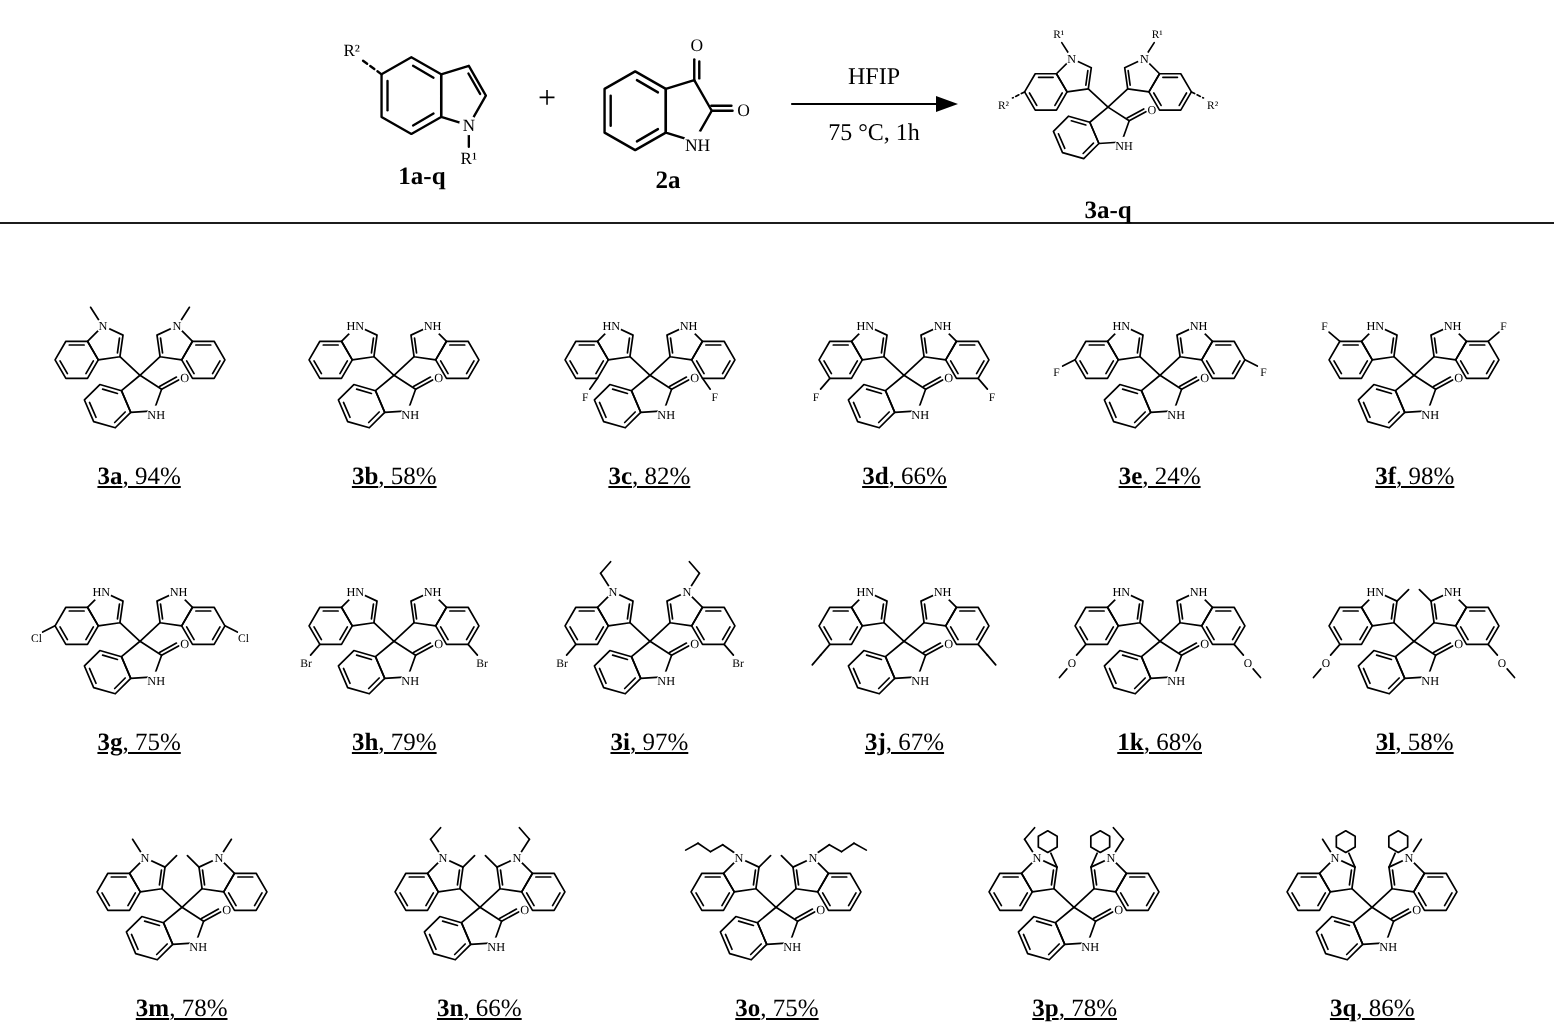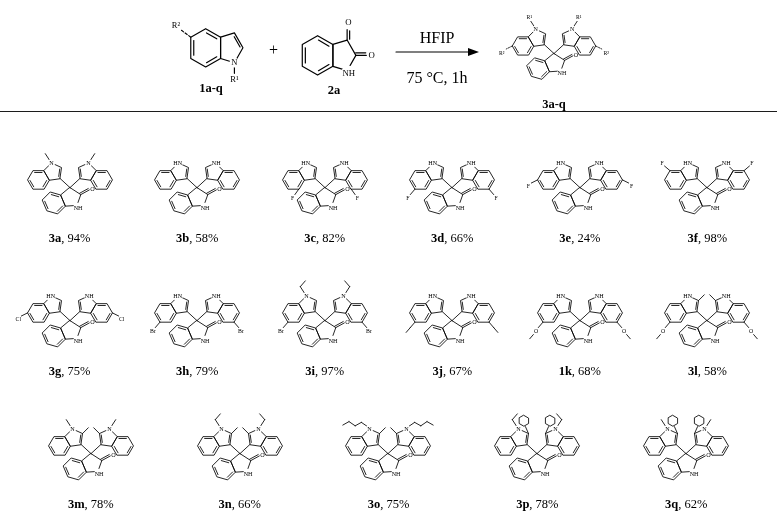--- a/index.html
+++ b/index.html
@@ -5,25 +5,25 @@
   html,body{margin:0;padding:0;background:#fff;}
   body{width:777px;height:514px;overflow:hidden;color:#000;
        font-family:"Liberation Serif",serif;}
   .page{width:777px;height:514px;background:#fff;}
   .scheme{display:flex;align-items:center;justify-content:center;gap:10px;
           height:112px;box-sizing:border-box;border-bottom:1.5px solid #1c1c1c;padding-top:2px;}
   .struct{display:flex;flex-direction:column;align-items:center;}
   .slabel{font-weight:bold;font-size:12.5px;line-height:13px;margin-top:-2px;white-space:nowrap;text-align:center;}
   .plus{font-size:16px;margin:0 0 14px 0;}
   .arrowcol{display:flex;flex-direction:column;align-items:center;margin:0 4px 10px 4px;}
-  .cond{font-size:16px;line-height:14px;white-space:nowrap;margin-top:12px;}
+  .cond{font-size:12px;line-height:14px;white-space:nowrap;}
   .grid{display:flex;flex-direction:column;}
   .crow{display:flex;justify-content:space-evenly;align-items:flex-end;height:133px;padding:0 4px;}
   .cell{display:flex;flex-direction:column;align-items:center;justify-content:flex-end;width:124px;}
-  .clabel{font-size:12.5px;line-height:14px;white-space:nowrap;}
+  .clabel{font-size:12.5px;line-height:14px;white-space:nowrap;text-decoration:underline;}
   .clabel b{font-weight:bold;}
   svg .b{stroke:#000;stroke-width:1.1;fill:none;stroke-linejoin:round;stroke-linecap:round;}
   svg .t text{fill:#000;stroke:none;font-family:"Liberation Serif",serif;}
 </style>
 </head>
 <body>
 
 <div class="page">
 
   <div class="scheme">
@@ -850,18 +850,18 @@
             <g class="t">
               <text x="94" y="58.5" font-size="8" text-anchor="middle">O</text>
               <circle cx="75.5" cy="80" r="6.4" fill="#fff" stroke="none"></circle>
               <text x="75.5" y="82.6" font-size="8" text-anchor="middle">NH</text>
               <circle cx="41" cy="22" r="4.6" fill="#fff" stroke="none"></circle>
               <text x="41" y="24.6" font-size="8" text-anchor="middle">N</text>
               <circle cx="89" cy="22" r="4.6" fill="#fff" stroke="none"></circle>
               <text x="89" y="24.6" font-size="8" text-anchor="middle">N</text>
             </g>
           </svg>
-          <div class="clabel"><b>3q</b><span>, 62%</span></div>
+          <div class="clabel"><b>3q</b><span>, 86%</span></div>
         </div>
       </div>
     </div>
 
 </div>
 
 </body></html>

